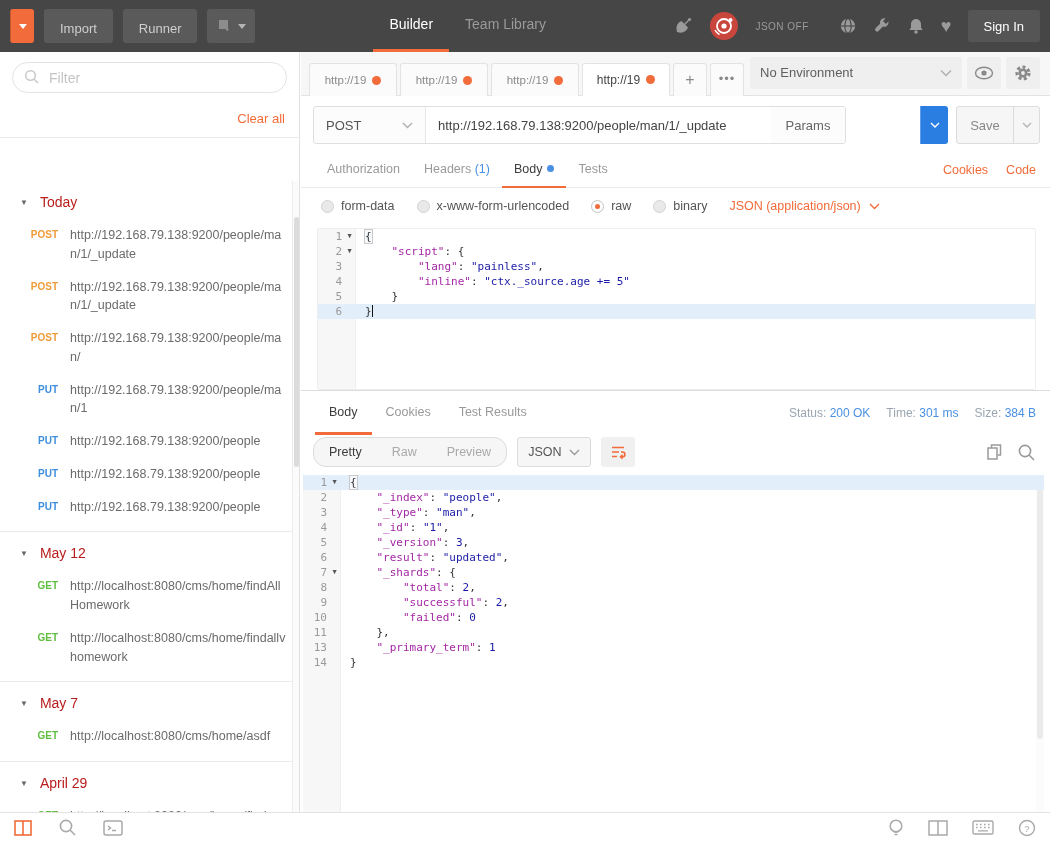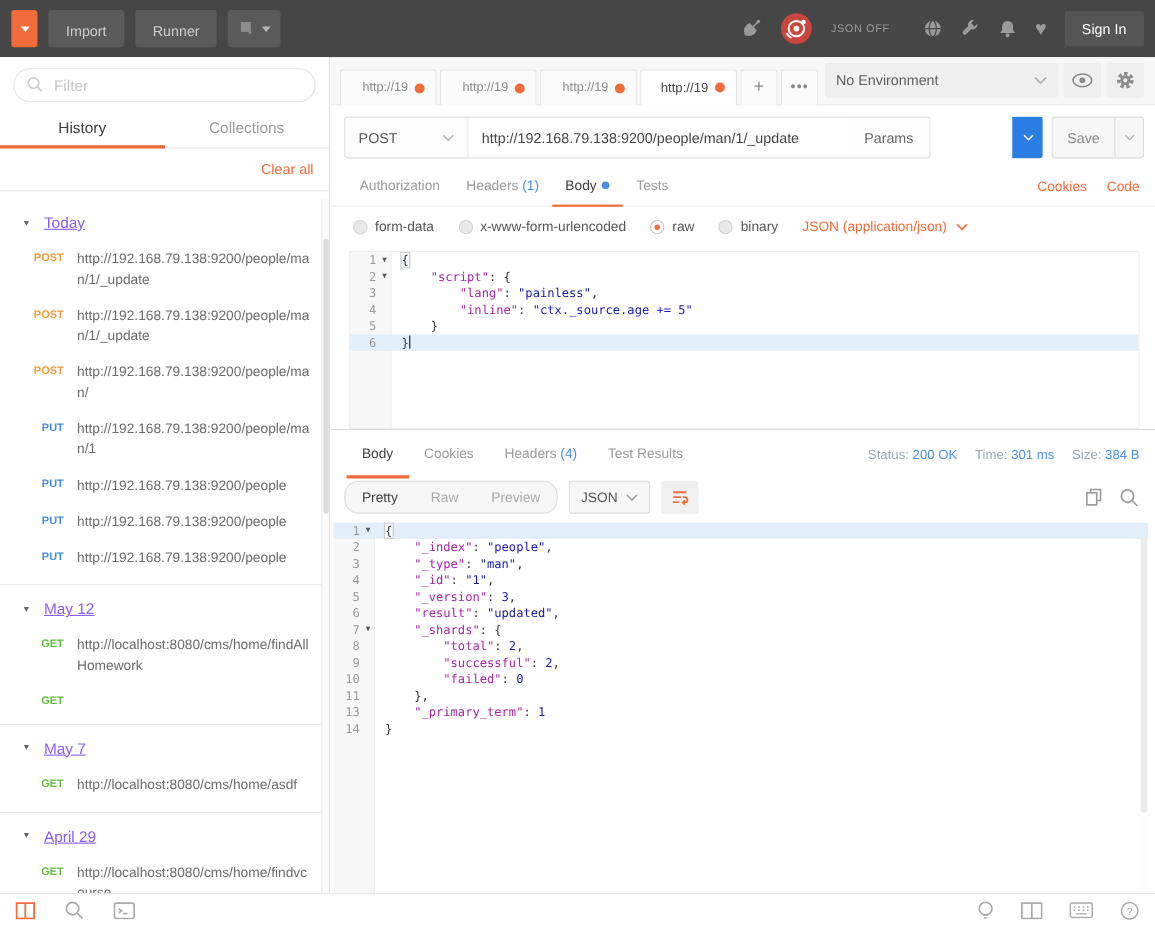--- a/index.html
+++ b/index.html
@@ -40,38 +40,38 @@
   .filter::placeholder { color:#c4c4c4; }
   .stabs { display:flex; border-bottom:1px solid #eaeaea; }
   .stab { flex:1; text-align:center; padding:9px 0 8px; font-size:14px; color:#9a9a9a; cursor:pointer; }
   .stab.active { color:#3c3c3c; border-bottom:3px solid #f26b3a; margin-bottom:-1px; }
   .clearrow { text-align:right; padding:10px 14px; border-bottom:1px solid #eaeaea; }
   .clearall { color:#f26b3a; font-size:13px; cursor:pointer; }
   .hlist { position:absolute; top:129px; bottom:0; left:0; right:7px; overflow:hidden; }
   .hgroup { border-bottom:1px solid #eaeaea; padding-bottom:8px; }
   .ghead { padding:13px 12px 9px 20px; display:flex; align-items:center; cursor:pointer; }
   .tri { font-size:8px; color:#666; margin-right:12px; }
-  .gdate { font-size:14px; color:#8b5cf6;text-decoration:underline; }
+  .gdate { font-size:14px; color:#b91c1c; }
   .hitem { display:flex; padding:7px 6px 7px 0; cursor:pointer; }
   .meth { flex:0 0 58px; text-align:right; font-size:10px; font-weight:bold; padding-top:3px; }
   .m-POST { color:#ef9b3a; } .m-PUT { color:#3e8ede; } .m-GET { color:#5fbe3f; }
   .hurl { margin-left:12px; width:218px; font-size:12.5px; line-height:1.5; color:#6b6b6b;
           word-break:break-all; }
   .sb-scroll { position:absolute; right:0; top:129px; bottom:0; width:7px;
                background:#fbfbfb; border-left:1px solid #ececec; }
   .sb-thumb { position:absolute; top:36px; left:1px; width:5px; height:250px;
               background:#dcdcdc; border-radius:3px; }
 
   
   .main { position:absolute; left:301px; top:52px; right:0; bottom:30px; background:#f7f7f7;
           display:flex; flex-direction:column; }
   .tabstrip { height:44px; display:flex; align-items:flex-end; padding:0 10px 0 8px;
               border-bottom:1px solid #e3e3e3; }
   .ttab { width:88px; height:33px; background:#fbfbfb; border:1px solid #e3e3e3; border-bottom:none;
-          border-radius:3px 3px 0 0; display:flex; align-items:center; justify-content:flex-end;
+          border-radius:3px 3px 0 0; display:flex; align-items:center; justify-content:center;
           padding:0 10px; margin-right:3px; margin-bottom:-1px; cursor:pointer; }
   .ttab .tlabel { font-size:11.5px; color:#8a8a8a; white-space:nowrap; overflow:hidden; }
   .ttab.active { background:#fff; border-bottom:1px solid #fff; }
   .ttab.active .tlabel { color:#444; font-size:12px; }
   .tdot { width:9px; height:9px; border-radius:50%; background:#f26b3a; flex:0 0 9px; margin-left:6px; }
   .tplus, .tmore { height:33px; width:34px; background:#fbfbfb; border:1px solid #e3e3e3; border-bottom:none;
           border-radius:3px 3px 0 0; color:#8a8a8a; font-size:16px; display:flex; align-items:center;
           justify-content:center; margin-right:3px; margin-bottom:-1px; cursor:pointer; }
   .tmore { font-size:13px; letter-spacing:1px; padding-bottom:4px; }
   .env-wrap { margin-left:auto; align-self:center; display:flex; gap:5px; margin-bottom:2px; }
@@ -190,20 +190,24 @@
   </div>
   <button class="hbtn">Import</button>
   <button class="hbtn">Runner</button>
   <button class="hbtn iconbtn">
     <svg width="18" height="18" viewBox="0 0 18 18">
       <rect x="3" y="3" width="9" height="9" fill="#8d8d8d"></rect>
       <path d="M10 12.5h2.5M11.2 11.2v2.6" stroke="#8d8d8d" stroke-width="1.6"></path>
     </svg>
     <span class="caret gray"></span>
   </button>
+  <div class="htabs">
+    <div class="htab active">Builder</div>
+    <div class="htab">Team Library</div>
+  </div>
   <div class="hright">
     <span class="hicon">
       <svg width="20" height="20" viewBox="0 0 20 20">
         <path d="M4 16 Q1.5 8 8.5 5 L15 11.5 Q12 18.5 4 16Z" fill="#9a9a9a"></path>
         <line x1="11.5" y1="8.5" x2="15.5" y2="4.5" stroke="#9a9a9a" stroke-width="1.5"></line>
         <circle cx="16.5" cy="3.5" r="1.6" fill="#9a9a9a"></circle>
       </svg>
     </span>
     <span class="hicon">
       <svg width="30" height="30" viewBox="0 0 30 30">
@@ -239,24 +243,20 @@
 </div>
 
 <div class="sidebar">
   <div class="filterwrap">
     <svg width="16" height="16" viewBox="0 0 16 16">
       <circle cx="6.5" cy="6.5" r="4.8" fill="none" stroke="#c9c9c9" stroke-width="1.5"></circle>
       <line x1="10.2" y1="10.2" x2="14" y2="14" stroke="#c9c9c9" stroke-width="1.5"></line>
     </svg>
     <input class="filter" placeholder="Filter" style="">
   </div>
-  <div class="stabs">
-    <div class="stab active">History</div>
-    <div class="stab">Collections</div>
-  </div>
   <div class="clearrow">
     <span class="clearall">Clear all</span>
   </div>
   <div class="hlist">
       <div class="hgroup">
         <div class="ghead">
           <span class="tri">▼</span>
           <span class="gdate">Today</span>
         </div>
         <div class="hitem">
@@ -292,20 +292,21 @@
         <div class="ghead">
           <span class="tri">▼</span>
           <span class="gdate">May 12</span>
         </div>
         <div class="hitem">
           <span class="meth m-GET">GET</span>
           <span class="hurl">http://localhost:8080/cms/home/findAllHomework</span>
         </div>
         <div class="hitem">
           <span class="meth m-GET">GET</span>
+          <span class="hurl">http://localhost:8080/cms/home/findallvhomework</span>
         </div>
       </div>
       <div class="hgroup">
         <div class="ghead">
           <span class="tri">▼</span>
           <span class="gdate">May 7</span>
         </div>
         <div class="hitem">
           <span class="meth m-GET">GET</span>
           <span class="hurl">http://localhost:8080/cms/home/asdf</span>
@@ -487,21 +488,20 @@
           <span class="code"><span class="tk-p">}</span><span class="cursor"></span></span>
         </div>
       </div>
   </div>
 
   <div class="resp">
     <div class="resptabs">
       <span style="display:flex;align-items:center;height:44px;">
           <div class="rtab active">Body</div>
           <div class="rtab">Cookies</div>
-          <div class="rtab">Headers<span class="cnt"> (4)</span></div>
           <div class="rtab">Test Results</div>
         </span>
       <div class="respmeta">
         <span><span class="mlab">Status:</span>
               <span class="mval">200 OK</span></span>
         <span><span class="mlab">Time:</span>
               <span class="mval">301 ms</span></span>
         <span><span class="mlab">Size:</span>
               <span class="mval">384 B</span></span>
       </div>

